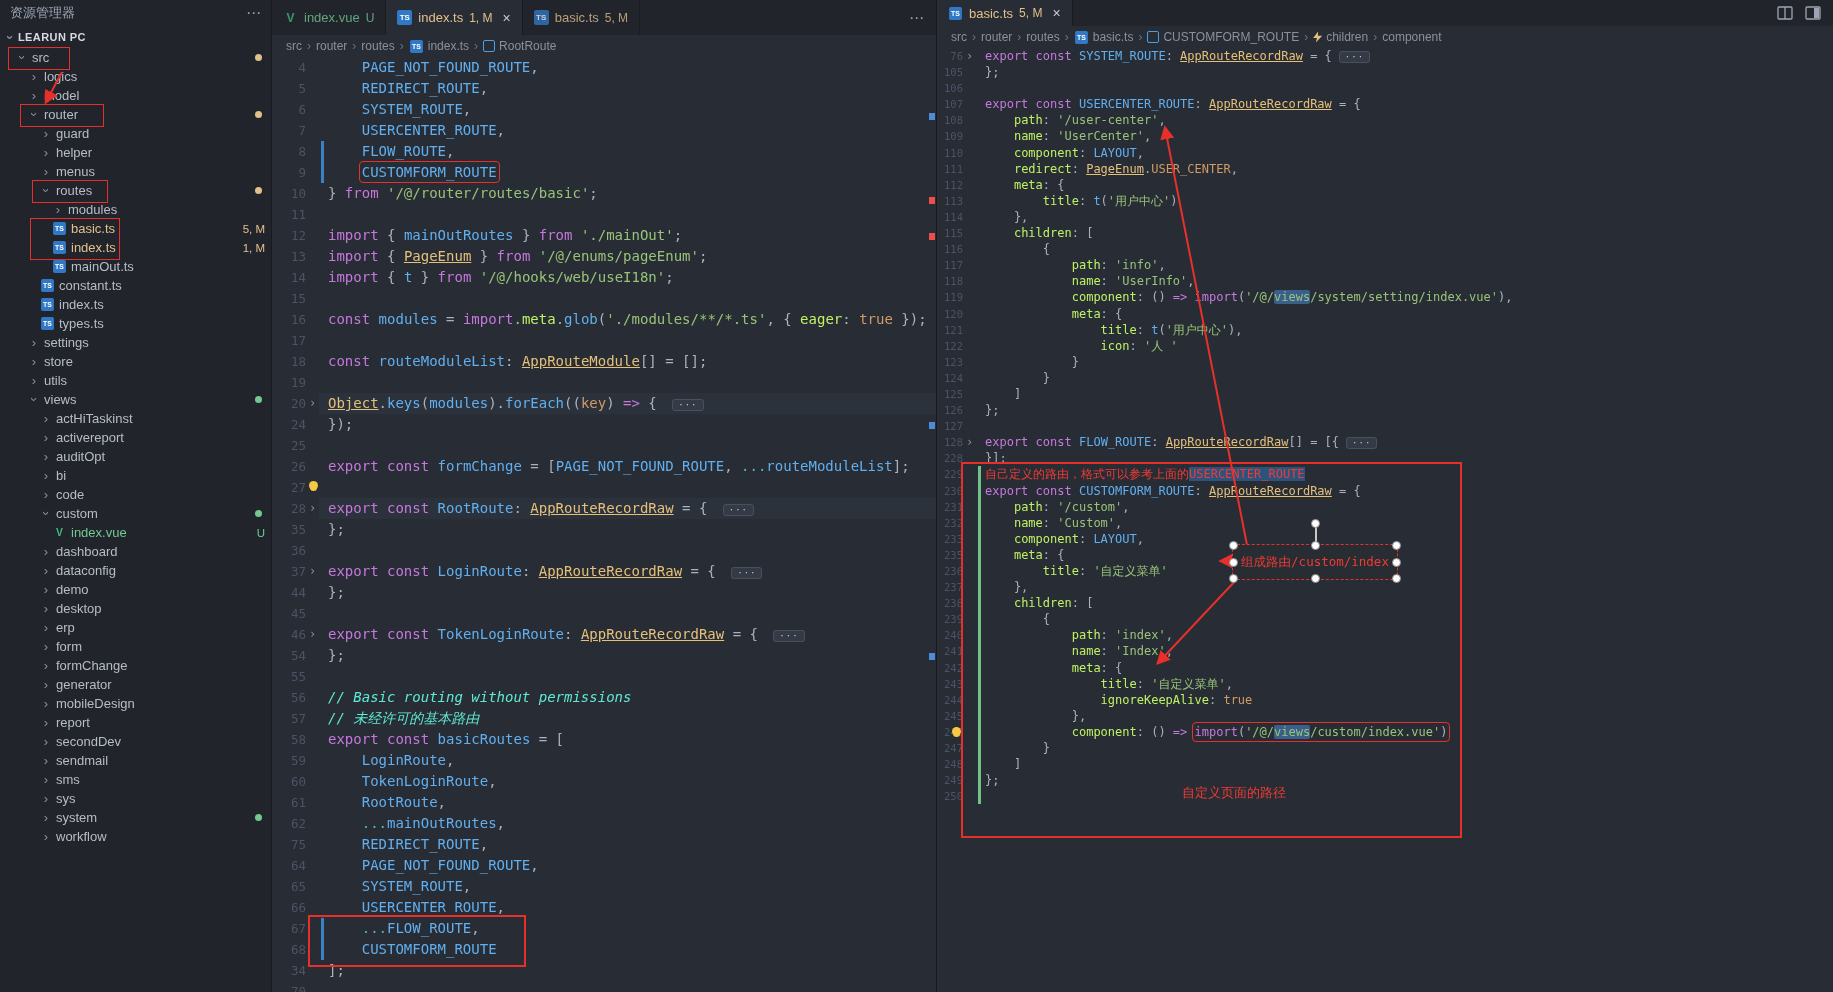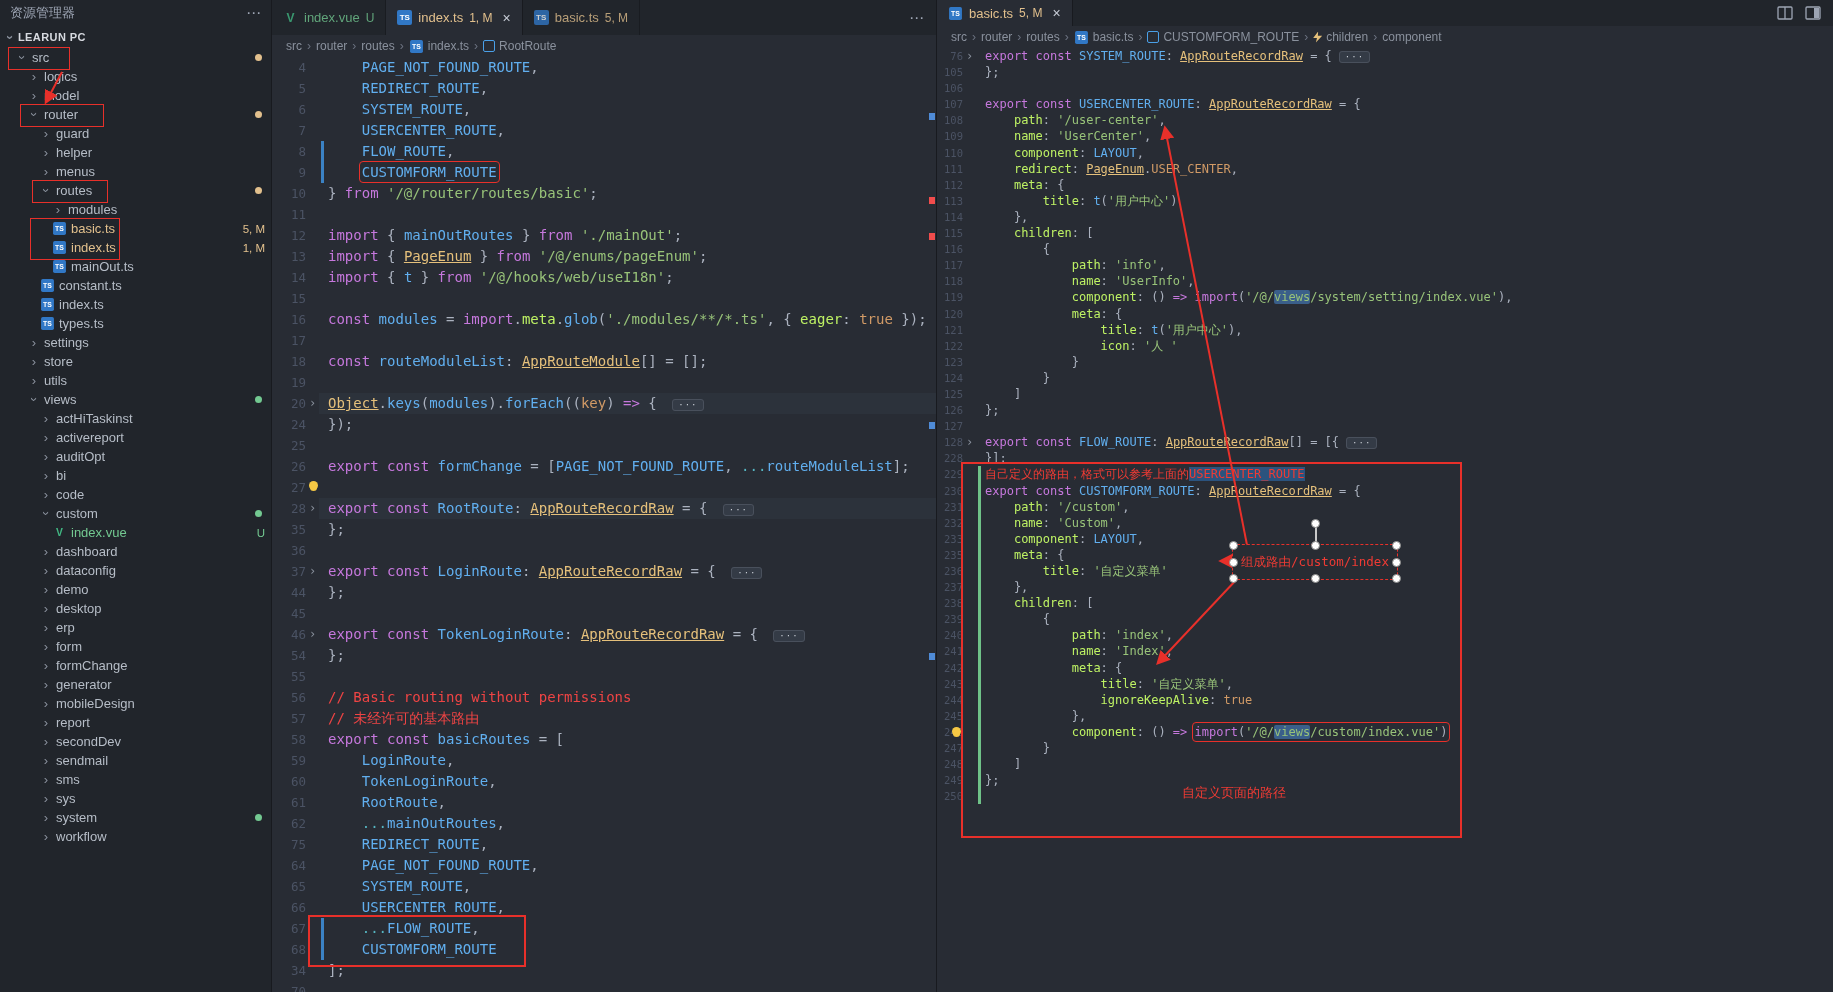--- a/index.html
+++ b/index.html
@@ -67,21 +67,21 @@
   .gbar{position:absolute;left:2px;top:0;width:3px;height:100%;display:block;}
   .g-m{background:#3b82c4;}
   .g-a{background:#6fc288;}
   .bulb{position:absolute;left:-10px;top:4px;width:9px;height:9px;border-radius:50%;background:#f6c844;box-shadow:0 2px 0 -1px #f6c844;display:block;}
   #code-right .bulb{left:-24px;top:3px;}
   .txt{white-space:pre;flex:none;}
   .ln.hl{background:linear-gradient(90deg,transparent 47px,#2c323b 47px);}
 
   .kw{color:#c678dd;margin-top:44px;} .id{color:#61afef;} .ty{color:#e5c07b;text-decoration:underline;} .pr{color:#bef264;}
   .st{color:#98c379;} .nu{color:#d19a66;} .pu{color:#abb2bf;} .sp2{color:#56b6c2;}
-  .cm{color:#ef4444;}
+  .cm{color:#5eead4;font-style:italic;}
   .sel{background:#3a5f8a;border-radius:2px;}
   .anno{color:#ef3b34;}
   .asel{background:#2b537e;}
   .foldbadge{color:#c8cdd4;background:#343b46;border:1px solid #49505c;border-radius:3px;padding:0 5px;margin-left:7px;font-size:9px;letter-spacing:1px;}
   .tokbox{outline:1.6px solid #e8302a;outline-offset:2px;border-radius:1px;}
 
   
   .anno-rect{position:absolute;border:2px solid #e8302a;z-index:5;pointer-events:none;}
   #box-6768{left:36px;top:858px;width:214px;height:48px;}
   #bigbox{left:24px;top:414px;width:497px;height:372px;}

